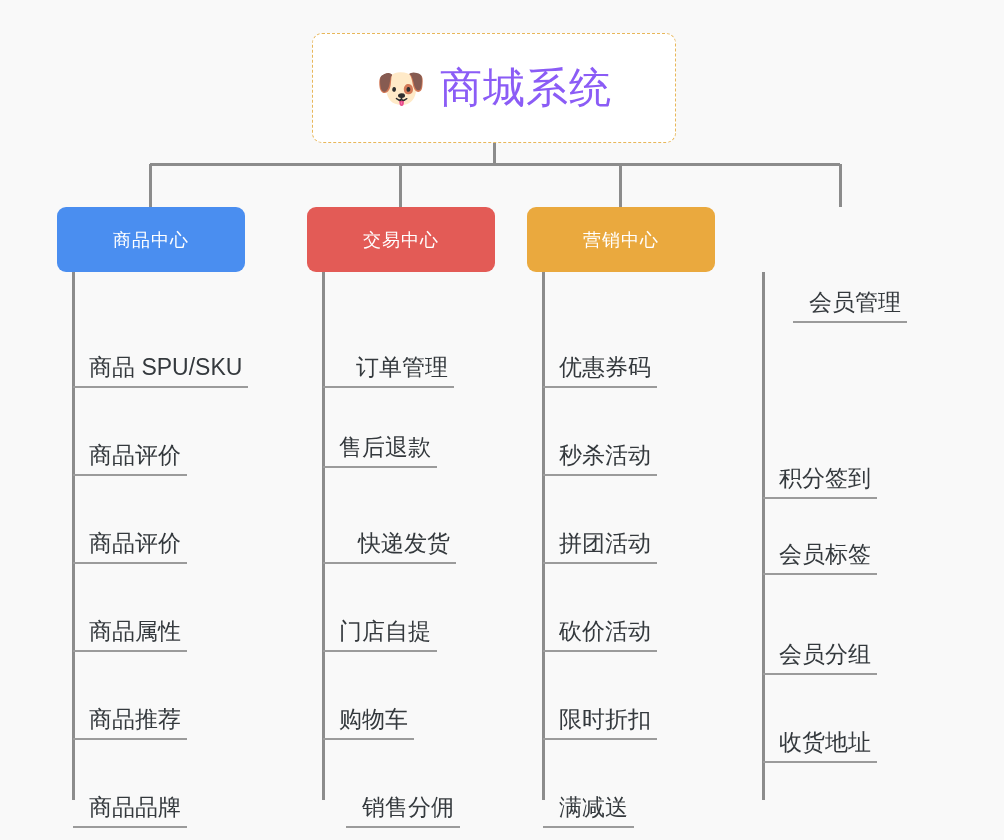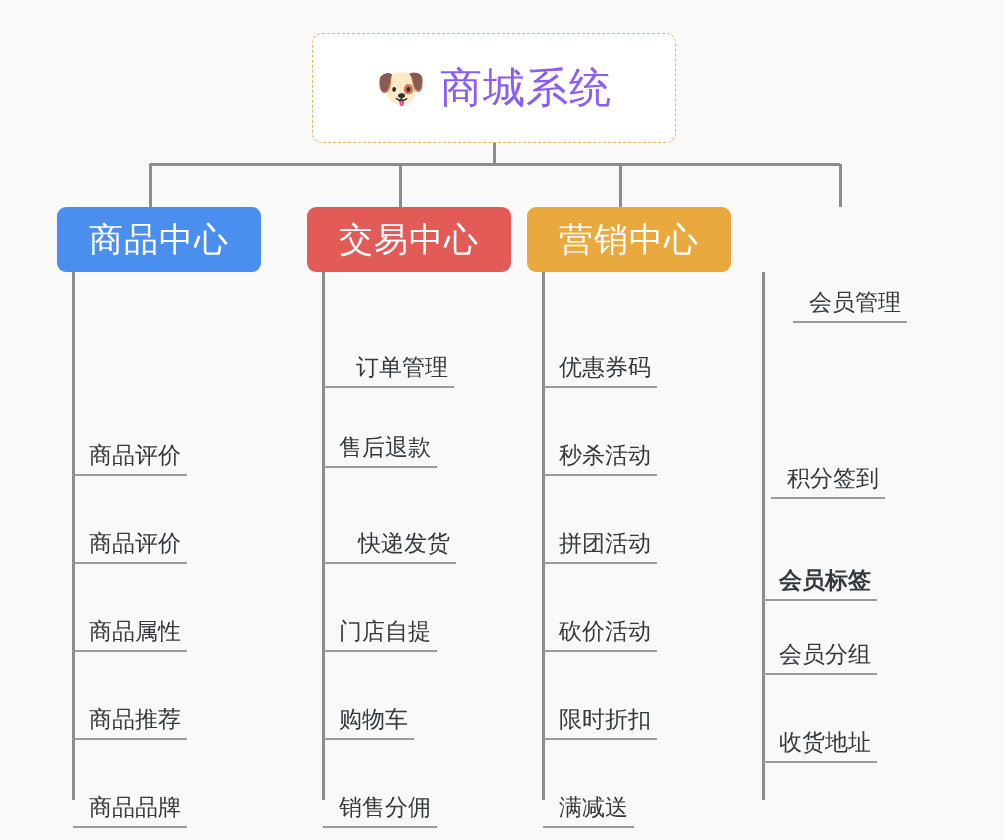--- a/index.html
+++ b/index.html
@@ -64,26 +64,26 @@
     position: absolute;
     top: 207px;
     width: 188px;
   }
   .branch-0 { left: 57px; }
   .branch-1 { left: 307px; }
   .branch-2 { left: 527px; }
   .branch-3 { left: 747px; }
 
   .branch-header {
-    width: 204px;
+    width: 188px;
     height: 65px;
     box-sizing: border-box;
     border-radius: 9px;
     color: #ffffff;
-    font-size: 34px;
+    font-size: 18px;
     display: flex;
     align-items: center;
     justify-content: center;
     letter-spacing: 1px;
     text-align: right;
   }
 
   
   .leaf-list {
     position: relative;
@@ -135,20 +135,23 @@
   <div class="root-node" style="border-color: rgb(232, 183, 90); background: rgb(255, 255, 255);">
     <span class="root-emoji">🐶</span>
     <span class="root-title" style="color: #8b5cf6;">商城系统</span>
   </div>
 
   <div class="branch branch-0">
     <div class="branch-header" style="background: rgb(74, 142, 240);">
       <span>商品中心</span>
     </div>
     <ul class="leaf-list" style="height: 556px;">
+      <li class="leaf-item" style="top: 28px;">
+        <span class="leaf-label" style="border-bottom-color: rgb(155, 155, 155);">商品 SPU/SKU</span>
+      </li>
       <li class="leaf-item" style="top: 116px;">
         <span class="leaf-label" style="border-bottom-color: rgb(155, 155, 155);">商品评价</span>
       </li>
       <li class="leaf-item" style="top: 204px;">
         <span class="leaf-label" style="border-bottom-color: rgb(155, 155, 155);">商品评价</span>
       </li>
       <li class="leaf-item" style="top: 292px;">
         <span class="leaf-label" style="border-bottom-color: rgb(155, 155, 155);">商品属性</span>
       </li>
       <li class="leaf-item" style="top: 380px;">
@@ -173,21 +176,21 @@
       </li>
       <li class="leaf-item" style="top: 204px;">
         <span class="leaf-label" style="border-bottom-color: rgb(155, 155, 155); padding-left: 35px;">快递发货</span>
       </li>
       <li class="leaf-item" style="top: 292px;">
         <span class="leaf-label" style="border-bottom-color: rgb(155, 155, 155);">门店自提</span>
       </li>
       <li class="leaf-item" style="top: 380px;">
         <span class="leaf-label" style="border-bottom-color: rgb(155, 155, 155);">购物车</span>
       </li>
-      <li class="leaf-item" style="top: 468px;">
+      <li class="leaf-item" style="top: 468px; padding-left: 23px;">
         <span class="leaf-label" style="border-bottom-color: rgb(155, 155, 155);">销售分佣</span>
       </li>
     </ul>
   </div>
 
   <div class="branch branch-2">
     <div class="branch-header" style="background: rgb(234, 169, 62);">
       <span>营销中心</span>
     </div>
     <ul class="leaf-list" style="height: 556px;">
@@ -210,24 +213,24 @@
         <span class="leaf-label" style="border-bottom-color: rgb(155, 155, 155);">满减送</span>
       </li>
     </ul>
   </div>
 
   <div class="branch branch-3">
     <ul class="leaf-list" style="height: 556px;">
       <li class="leaf-item" style="top: 28px; padding-left: 30px;">
         <span class="leaf-label" style="border-bottom-color: rgb(155, 155, 155);">会员管理</span>
       </li>
-      <li class="leaf-item" style="top: 204px; padding-left: 8px;">
+      <li class="leaf-item" style="top: 204px;">
         <span class="leaf-label" style="border-bottom-color: rgb(155, 155, 155);">积分签到</span>
       </li>
-      <li class="leaf-item" style="top: 306px; font-weight: bold;">
+      <li class="leaf-item" style="top: 280px;">
         <span class="leaf-label" style="border-bottom-color: rgb(155, 155, 155);">会员标签</span>
       </li>
       <li class="leaf-item" style="top: 380px;">
         <span class="leaf-label" style="border-bottom-color: rgb(155, 155, 155);">会员分组</span>
       </li>
       <li class="leaf-item" style="top: 468px;">
         <span class="leaf-label" style="border-bottom-color: rgb(155, 155, 155);">收货地址</span>
       </li>
     </ul>
   </div>

